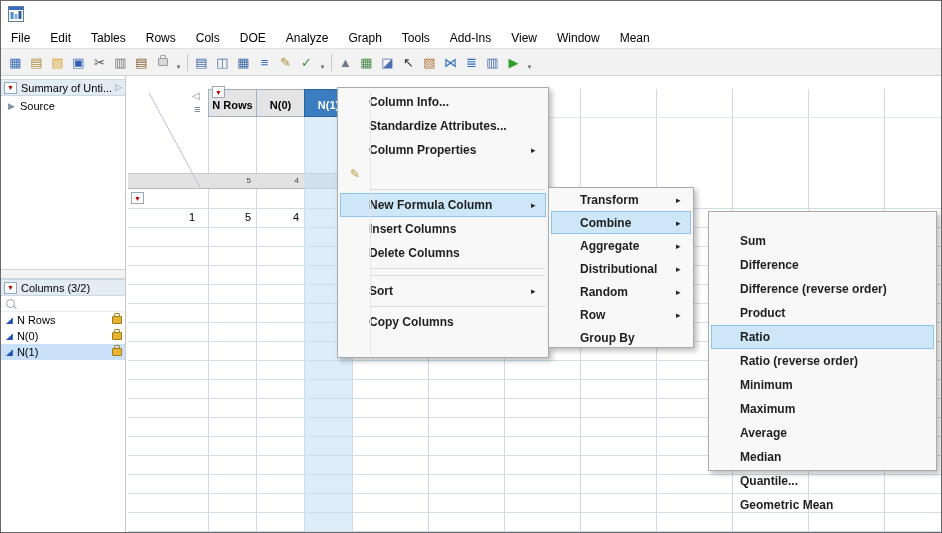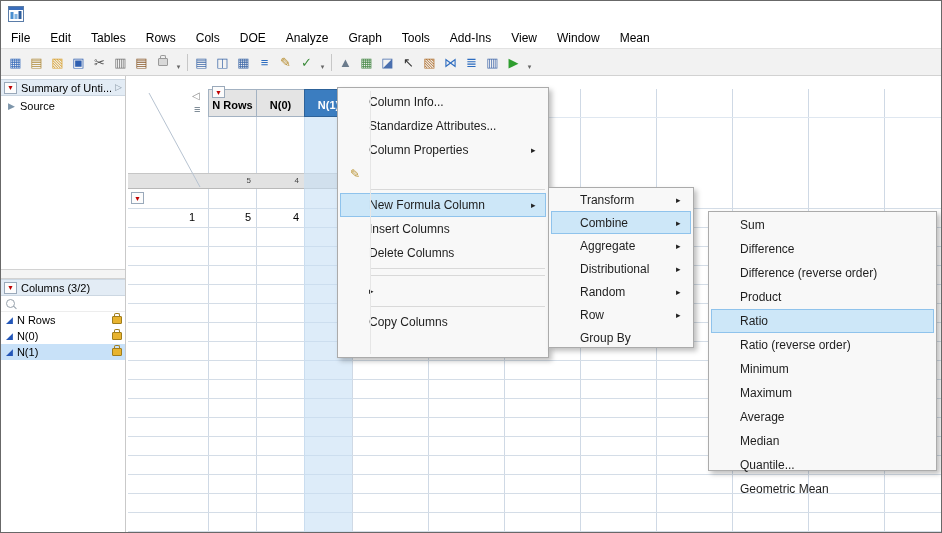--- a/index.html
+++ b/index.html
@@ -62,27 +62,27 @@
   .cell{position:absolute;height:19px;font-size:11px;line-height:19px;text-align:right;padding-right:5px;box-sizing:border-box;}
   .red-tri{width:13px;height:12px;background:#fcfcfc;border:1px solid #9aa9ba;display:inline-flex;
     align-items:center;justify-content:center;box-sizing:border-box;}
   .red-tri>div{color:#bf0000;font-size:7px;line-height:1;}
 
   
   .menu{position:absolute;background:#f8f8f8;border:1px solid #ababab;box-shadow:3px 3px 5px rgba(0,0,0,.25);
     box-sizing:border-box;z-index:50;font-size:12px;color:#1e1e1e;}
   #menu1{left:336px;top:86px;width:212px;height:271px;padding-top:2px;}
   #menu2{left:547px;top:186px;width:146px;height:161px;z-index:60;}
-  #menu3{left:707px;top:210px;width:229px;height:260px;z-index:70;padding-top:1px;}
+  #menu3{left:707px;top:210px;width:229px;height:260px;z-index:70;padding-top:17px;}
   #menu1:before{content:"";position:absolute;left:32px;top:3px;bottom:3px;width:1px;background:#e6e6e6;}
   .mi{display:flex;align-items:center;height:24px;margin:0 2px;border:1px solid transparent;box-sizing:border-box;}
   #menu2 .mi{height:23px;}
   .mi.hl{background:#cde7f8;border-color:#8fc3ec;}
   .mi-ico{flex:0 0 28px;display:flex;align-items:center;justify-content:center;font-size:12px;}
-  .mi-label{flex:1;white-space:nowrap;}
+  .mi-label{flex:1;white-space:nowrap;font-weight:bold;}
   .mi-arrow{flex:0 0 14px;font-size:9px;color:#222;}
   .menu-sep{height:7px;display:flex;align-items:center;}
   .menu-sep:after{content:"";flex:1;height:1px;background:#d9d9d9;margin-left:32px;margin-right:3px;}
   .tag-icon{width:11px;height:7px;background:#f2c24e;border:1px solid #bb8f2e;border-radius:1px 3px 3px 1px;
     transform:rotate(-18deg);position:relative;}
   .tag-icon:after{content:"";position:absolute;left:2px;top:2px;width:2px;height:2px;background:#fff;border-radius:50%;}
 </style>
 </head>
 <body>
 
@@ -279,20 +279,21 @@
       </div>
       <div class="mi">
         <div class="mi-ico"></div>
         <div class="mi-label">Delete Columns</div>
         <div class="mi-arrow"></div>
       </div>
       <div class="menu-sep"></div>
       <div class="menu-sep"></div>
       <div class="mi">
         <div class="mi-ico"></div>
+        <div class="mi-label">Sort</div>
         <div class="mi-arrow">▸</div>
       </div>
       <div class="menu-sep"></div>
       <div class="mi">
         <div class="mi-ico"></div>
         <div class="mi-label">Copy Columns</div>
         <div class="mi-arrow"></div>
       </div>
     </div>
   <div class="menu" id="menu2">

